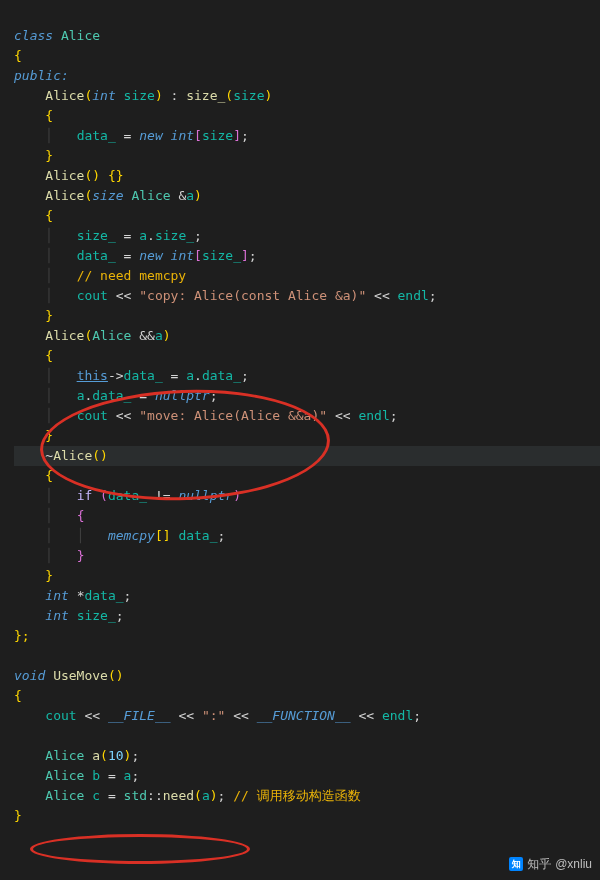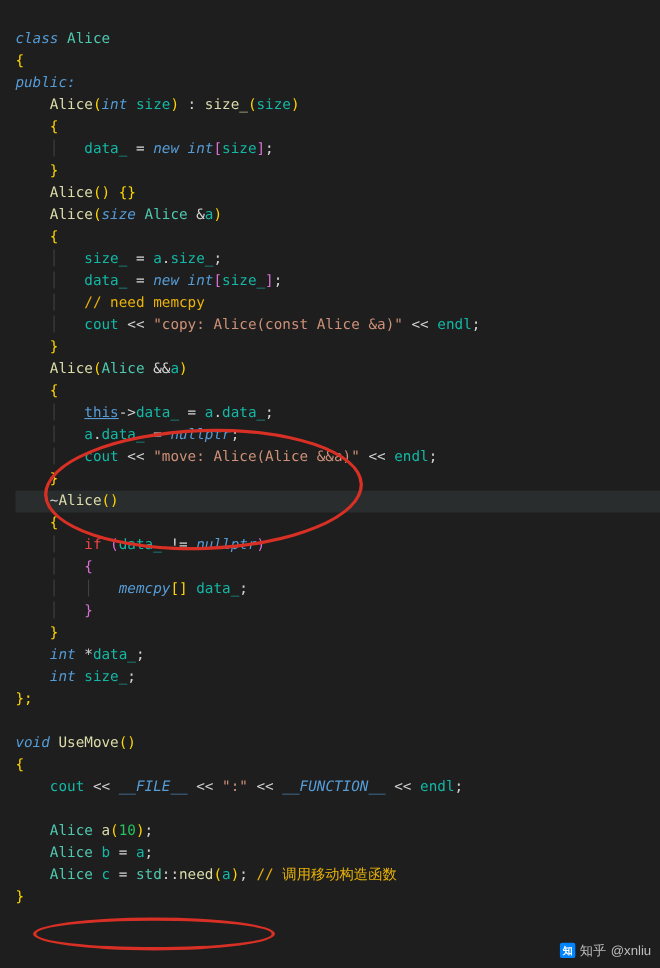--- a/index.html
+++ b/index.html
@@ -11,28 +11,28 @@
     color: #d4d4d4;
     width: 600px;
     height: 880px;
     overflow: hidden;
     position: relative;
     padding: 6px 0 0 14px;
   }
   .code { white-space: pre; }
   .kw-class { color: #569cd6; font-style: italic; }
   .type { color: #4ec9b0; }
-  .kw { color: #ef4444; }
+  .kw { color: #c4b5fd; }
   .kw-blue { color: #569cd6; font-style: italic; }
   .fn { color: #dcdcaa; }
   .ident { color: #14b8a6; }
   .str { color: #ce9178; }
   .cmt { color: #eab308; }
   .punct { color: #d4d4d4; }
-  .num { color: #22c55e; }
+  .num { color: #7dd3fc; }
   .op { color: #d4d4d4; }
   .this { color: #569cd6; text-decoration: underline; }
   .paren { color: #ffd700; }
   .paren2 { color: #da70d6; }
   .bracket { color: #ffd700; }
   .guide { color: #404040; }
   .hl-line {
     background: #2a2d2e;
     display: inline-block;
     width: 100%;

